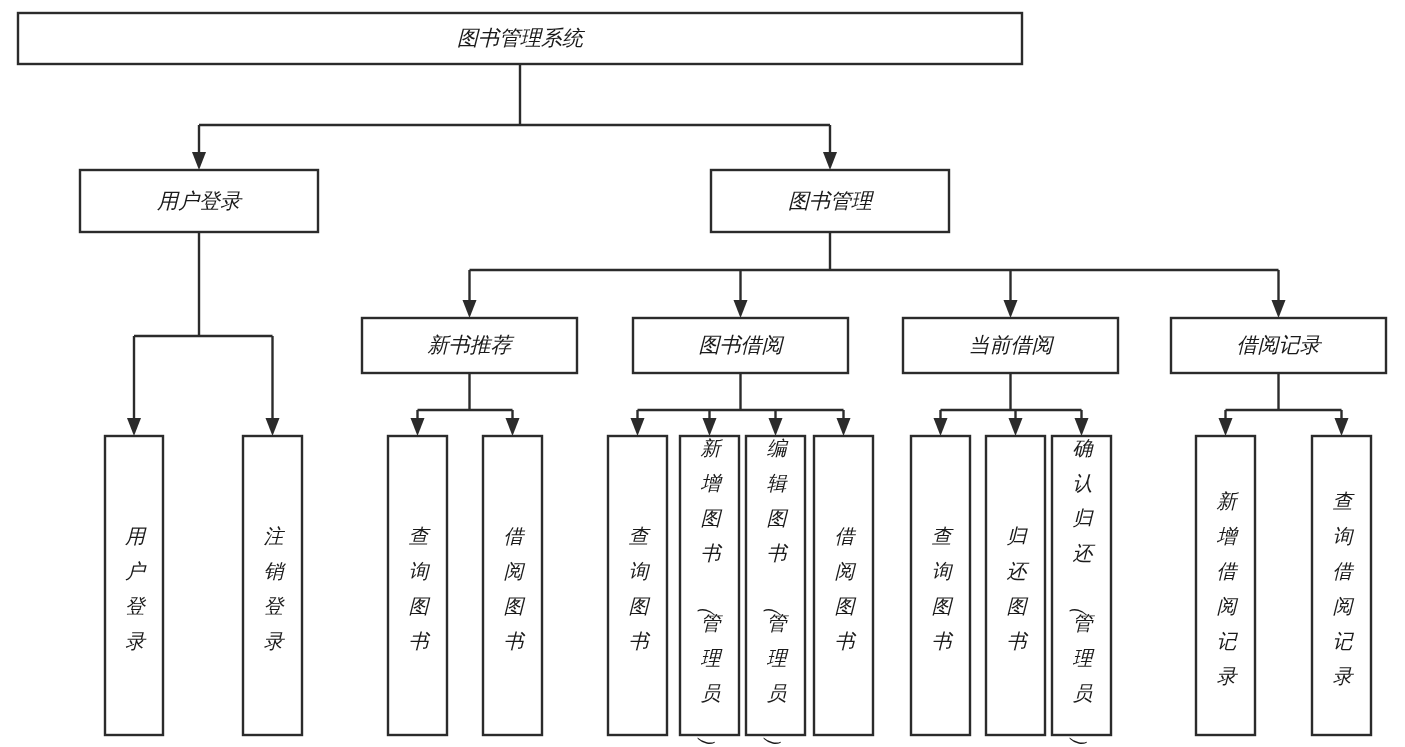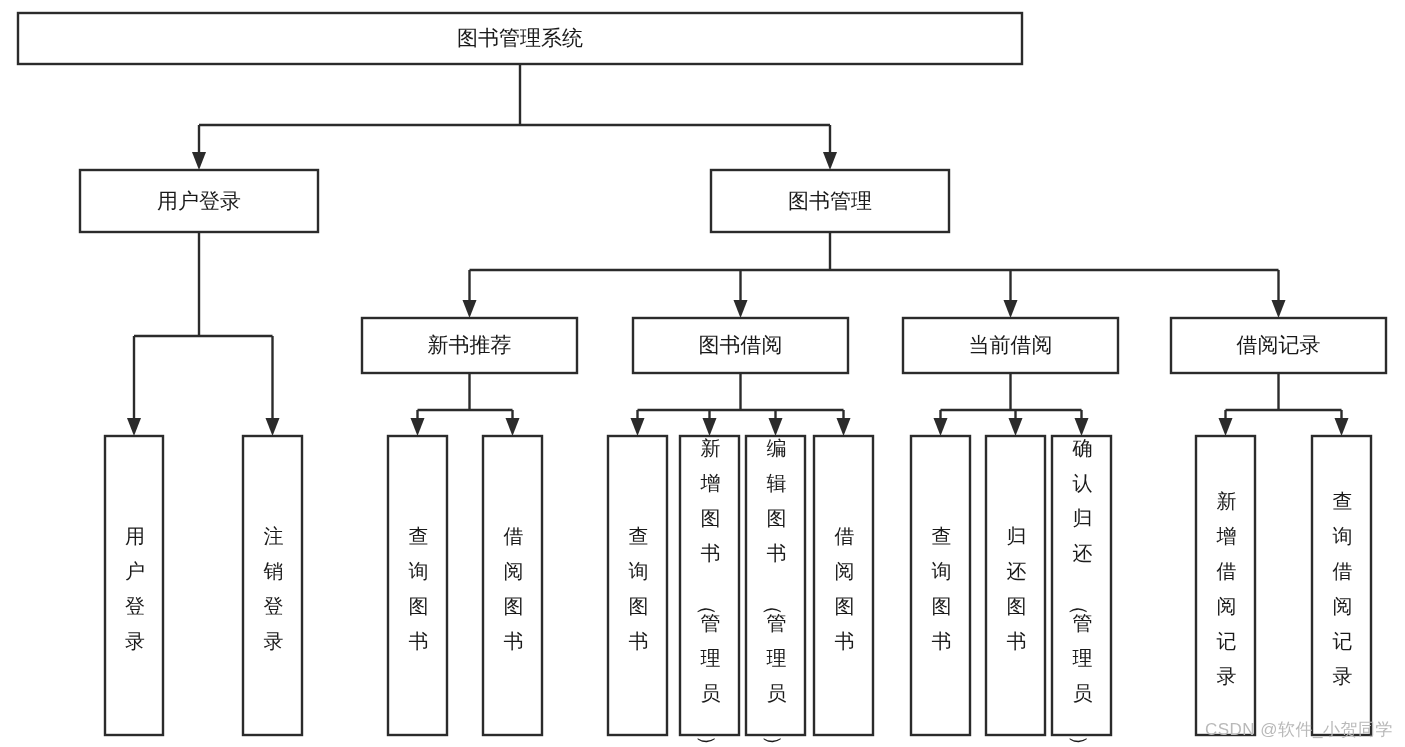--- a/index.html
+++ b/index.html
@@ -13,20 +13,21 @@
     height: 747px;
     font-family: "Liberation Sans", "DejaVu Sans", sans-serif;
     overflow: hidden;
     position: relative;
   }
   #diagram-root {
     position: relative;
     width: 1405px;
     height: 747px;
     background: #ffffff;
+    font-style: italic;
   }
   svg#flowchart {
     position: absolute;
     left: 0;
     top: 0;
     width: 1405px;
     height: 747px;
     display: block;
   }
   .node-box {
@@ -204,14 +205,13 @@
         <g>
           <rect x="1196" y="436" width="59" height="299" class="node-box"></rect>
           <text x="1226.5" y="507.8" class="node-label-vertical"><tspan x="1226.5" dy="0">新</tspan><tspan x="1226.5" dy="35">增</tspan><tspan x="1226.5" dy="35">借</tspan><tspan x="1226.5" dy="35">阅</tspan><tspan x="1226.5" dy="35">记</tspan><tspan x="1226.5" dy="35">录</tspan></text>
         </g>
         <g>
           <rect x="1312" y="436" width="59" height="299" class="node-box"></rect>
           <text x="1342.5" y="507.8" class="node-label-vertical"><tspan x="1342.5" dy="0">查</tspan><tspan x="1342.5" dy="35">询</tspan><tspan x="1342.5" dy="35">借</tspan><tspan x="1342.5" dy="35">阅</tspan><tspan x="1342.5" dy="35">记</tspan><tspan x="1342.5" dy="35">录</tspan></text>
         </g>
       </g>
   </svg>
-  <div class="watermark">CSDN @软件_小贺同学</div>
 </div>
 
 </body></html>

